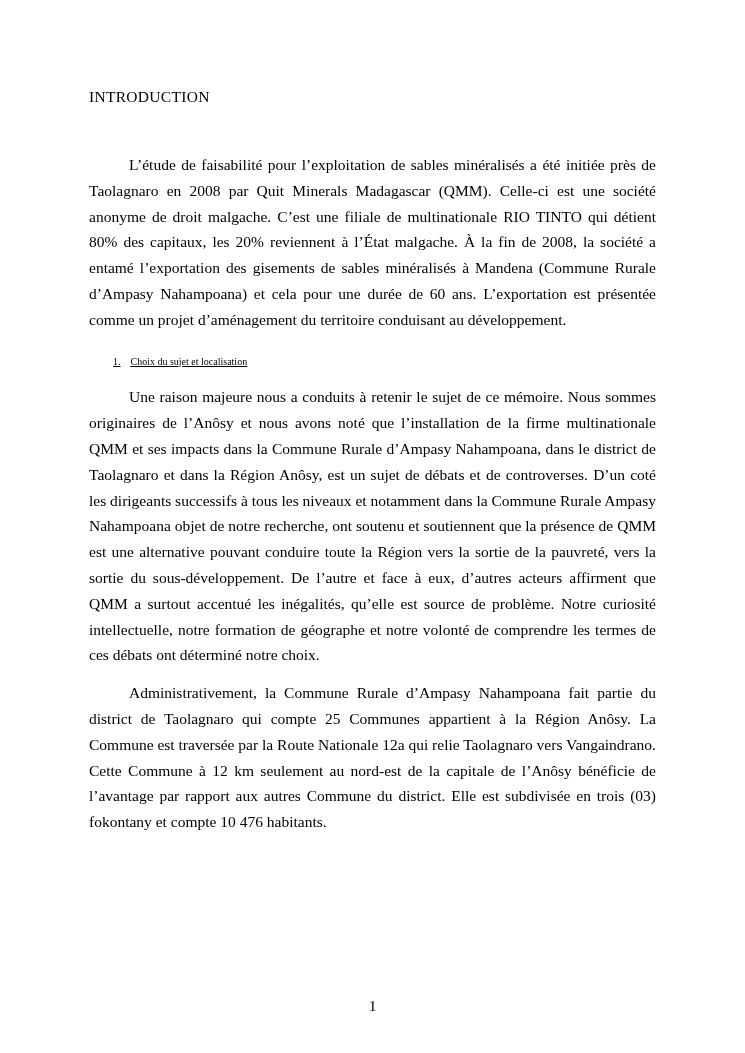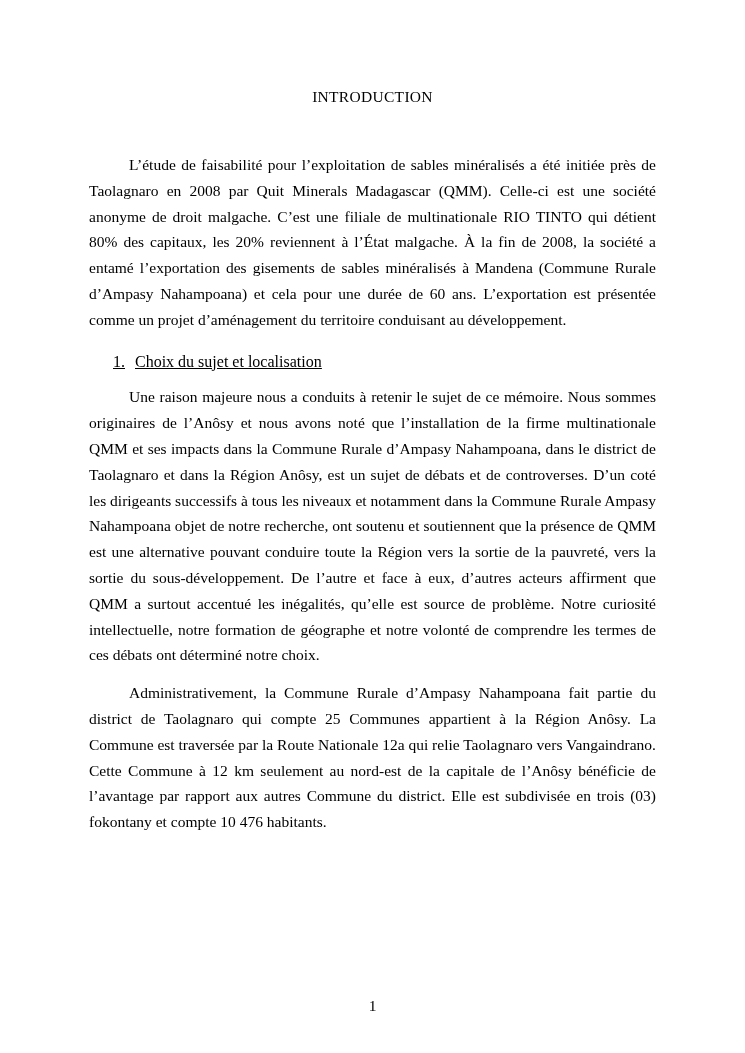--- a/index.html
+++ b/index.html
@@ -20,34 +20,33 @@
     top: 0;
     left: 0;
     width: 745px;
     height: 1053px;
     box-sizing: border-box;
     padding: 88px 89px 0 89px;
   }
   .doc-title {
     font-size: 15.5px;
     font-weight: normal;
-    text-align: center;
     letter-spacing: 0.3px;
     margin: 0 0 46px 0;
   }
   .para {
     font-size: 15.5px;
     line-height: 25.8px;
     text-align: justify;
     text-indent: 40px;
     margin: 0 0 12px 0;
     font-family: Liberation Serif, serif;
   }
   .section-heading {
-    font-size: 16px;
+    font-size: 10px;
     line-height: 25.8px;
     margin: 16px 0 10px 0;
     padding-left: 24px;
     text-decoration: underline;
   }
   .section-number {
     margin-right: 10px;
   }
   .section-title {
     text-decoration: underline;

